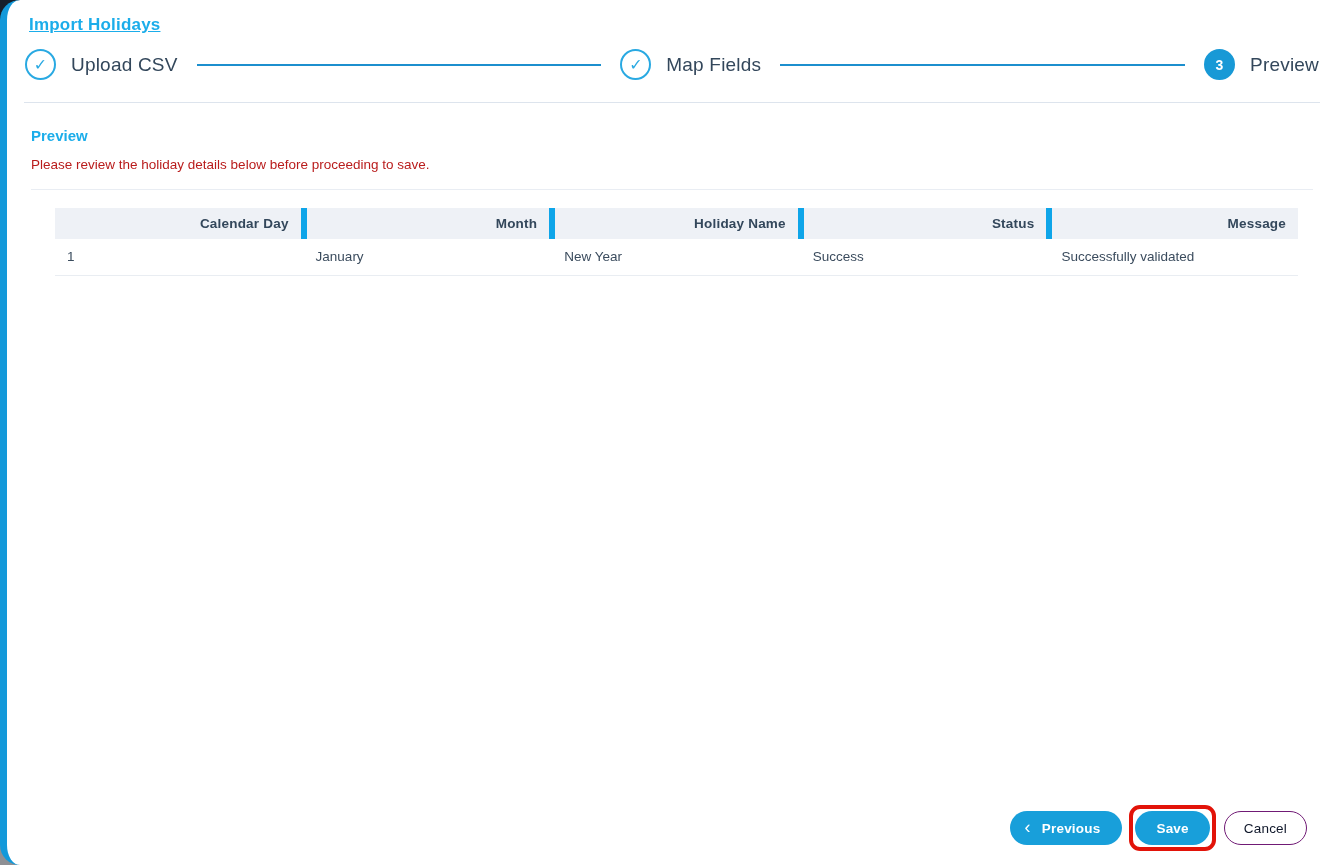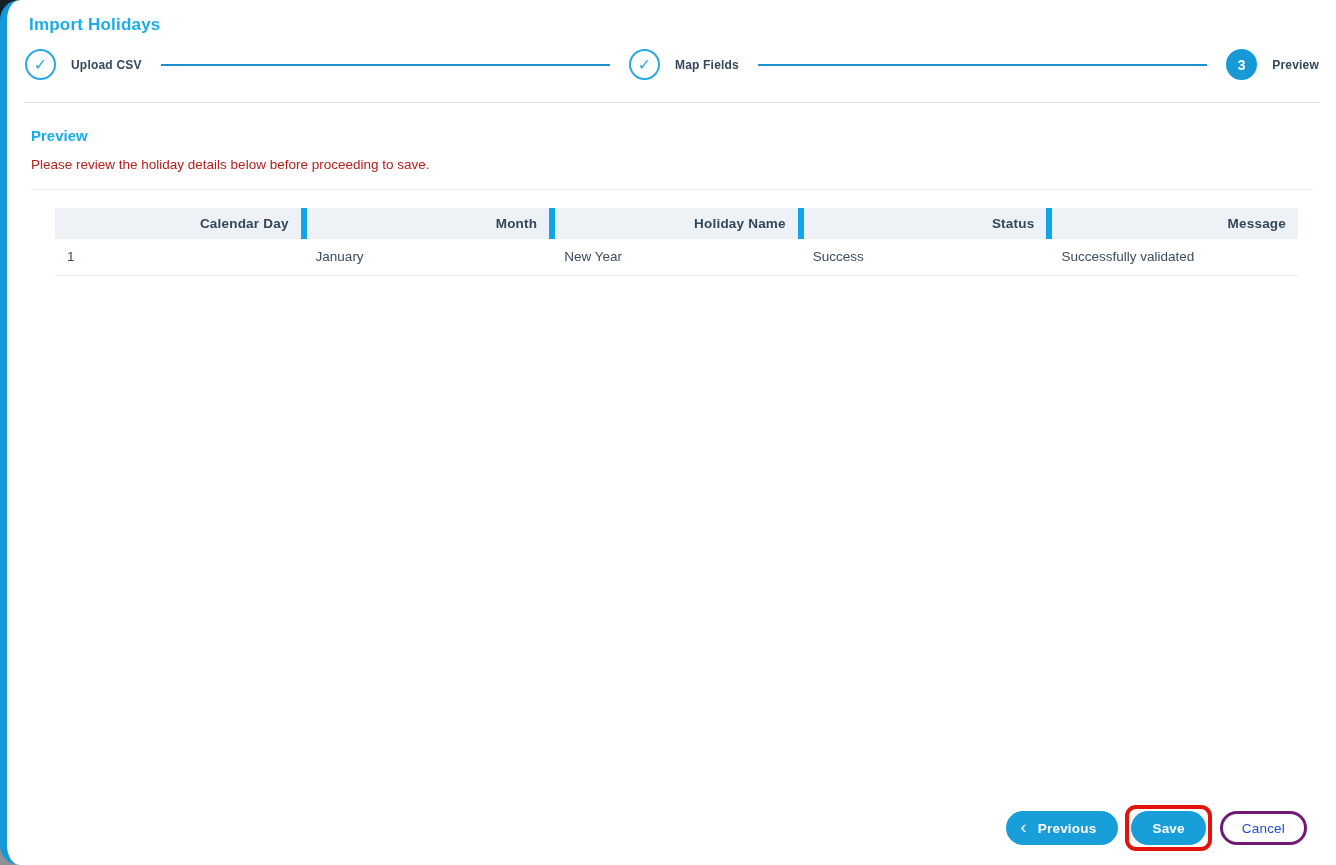--- a/index.html
+++ b/index.html
@@ -29,20 +29,21 @@
     border-radius: 20px 0 0 20px;
     display: flex; flex-direction: column;
     padding: 13px 15px 12px 16px;
   }
   .page-title {
     color: #1badea;
     font-size: 17px;
     font-weight: 700;
     margin: 2px 0 12px 6px;
     letter-spacing: .2px;
+    text-decoration: underline;
   }
   
   .stepper {
     display: flex; align-items: center;
     margin: 2px 2px 0 2px;
   }
   .step { display: flex; align-items: center; cursor: default; }
   .step-circle {
     width: 31px; height: 31px;
     border-radius: 50%;
@@ -54,23 +55,23 @@
     flex: 0 0 auto;
   }
   .step-circle.active {
     background: #1899d6;
     border-color: #1899d6;
     color: #ffffff;
     font-weight: 700;
     font-size: 14px;
   }
   .step-label {
-    font-weight: 700;
+    font-weight: 400;
     color: #33475b;
-    font-size: 12px;
+    font-size: 19px;
     margin-left: 15px;
     letter-spacing: .2px;
   }
   .connector {
     flex: 1;
     border-top: 2px solid #1c8fce;
     margin: 0 19px;
     height: 0;
   }
   .stepper-divider {
@@ -151,22 +152,22 @@
   .save-annotation {
     border: 4px solid #e21309;
     border-radius: 11px;
     padding: 2px;
     display: inline-flex;
     margin-right: 1px;
   }
   .btn-save { padding: 15px 21px; }
   .btn-cancel {
     background: #ffffff;
-    color: #1d4ed8;
-    border: 3px solid #701a75;
+    color: #0f172a;
+    border: 1px solid #701a75;
     padding: 0 19px;
     font-weight: 400;
   }
 </style>
 </head>
 <body>
 
 <div class="backdrop-tl"></div>
 <div class="backdrop-bl"></div>
 

